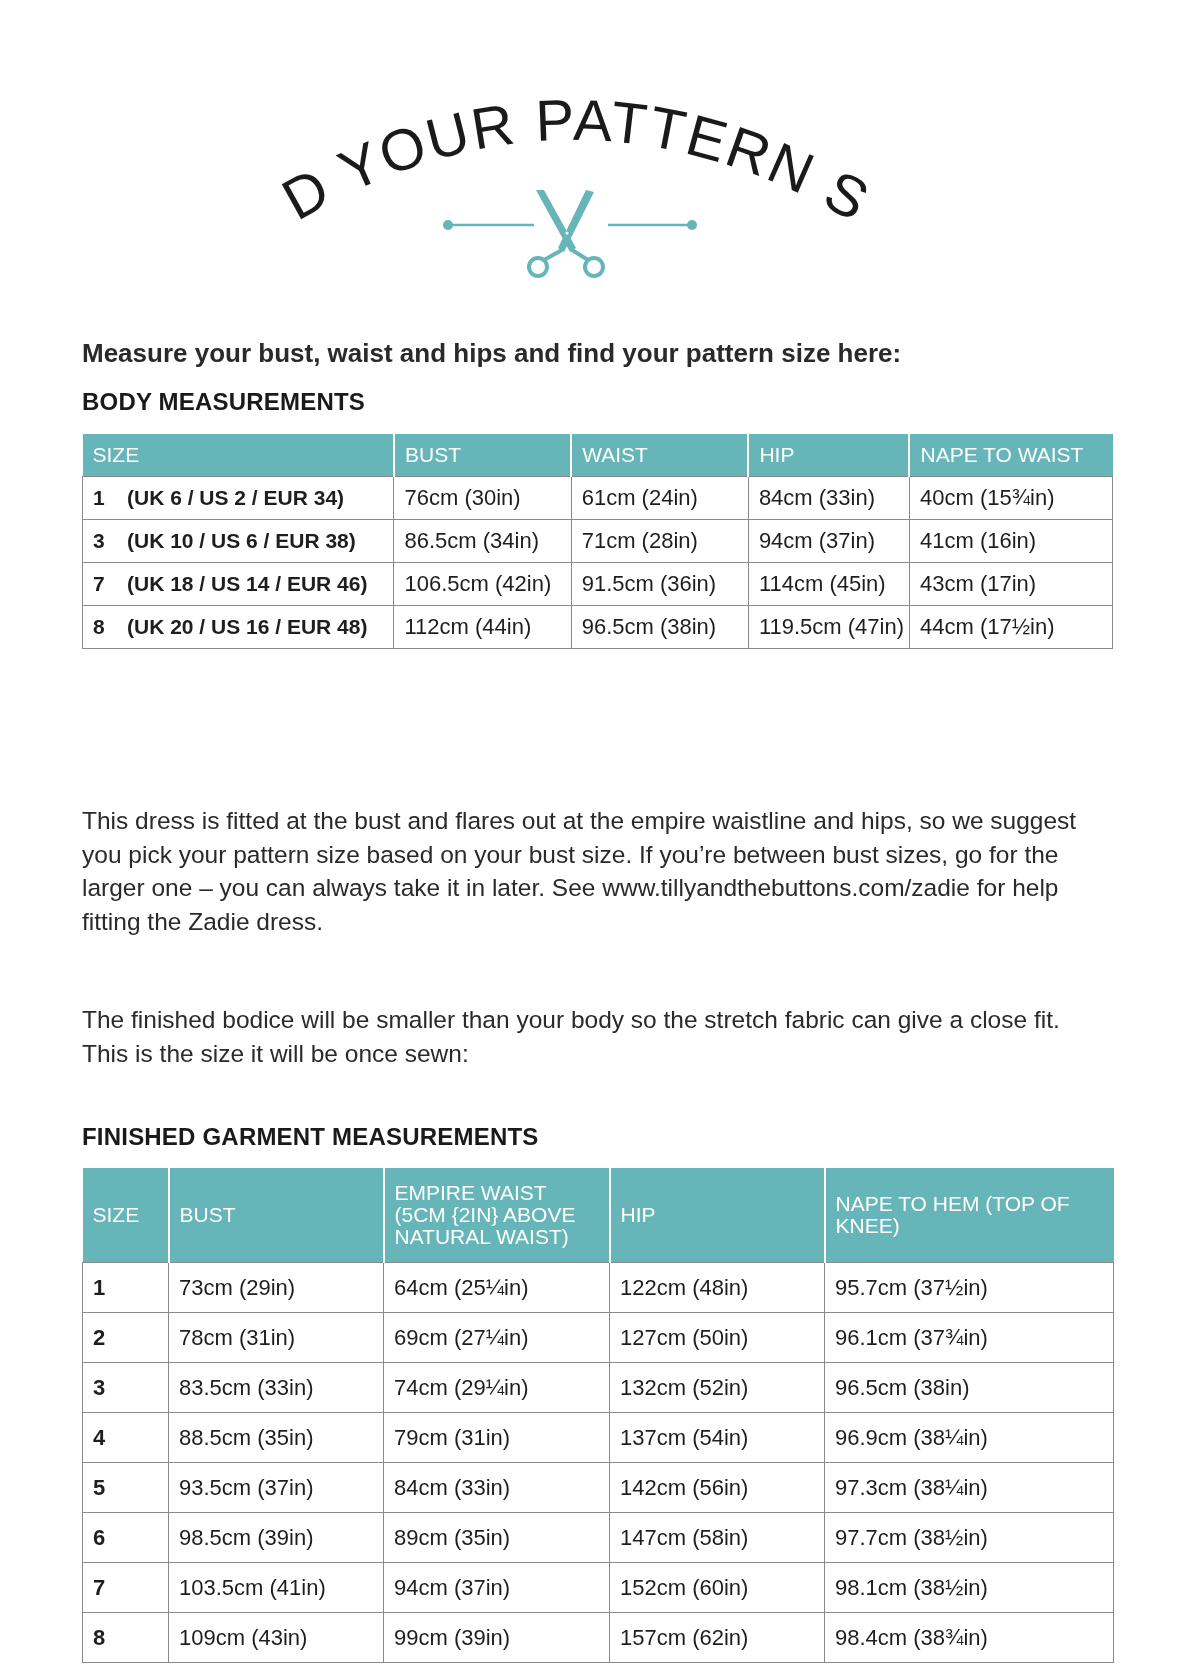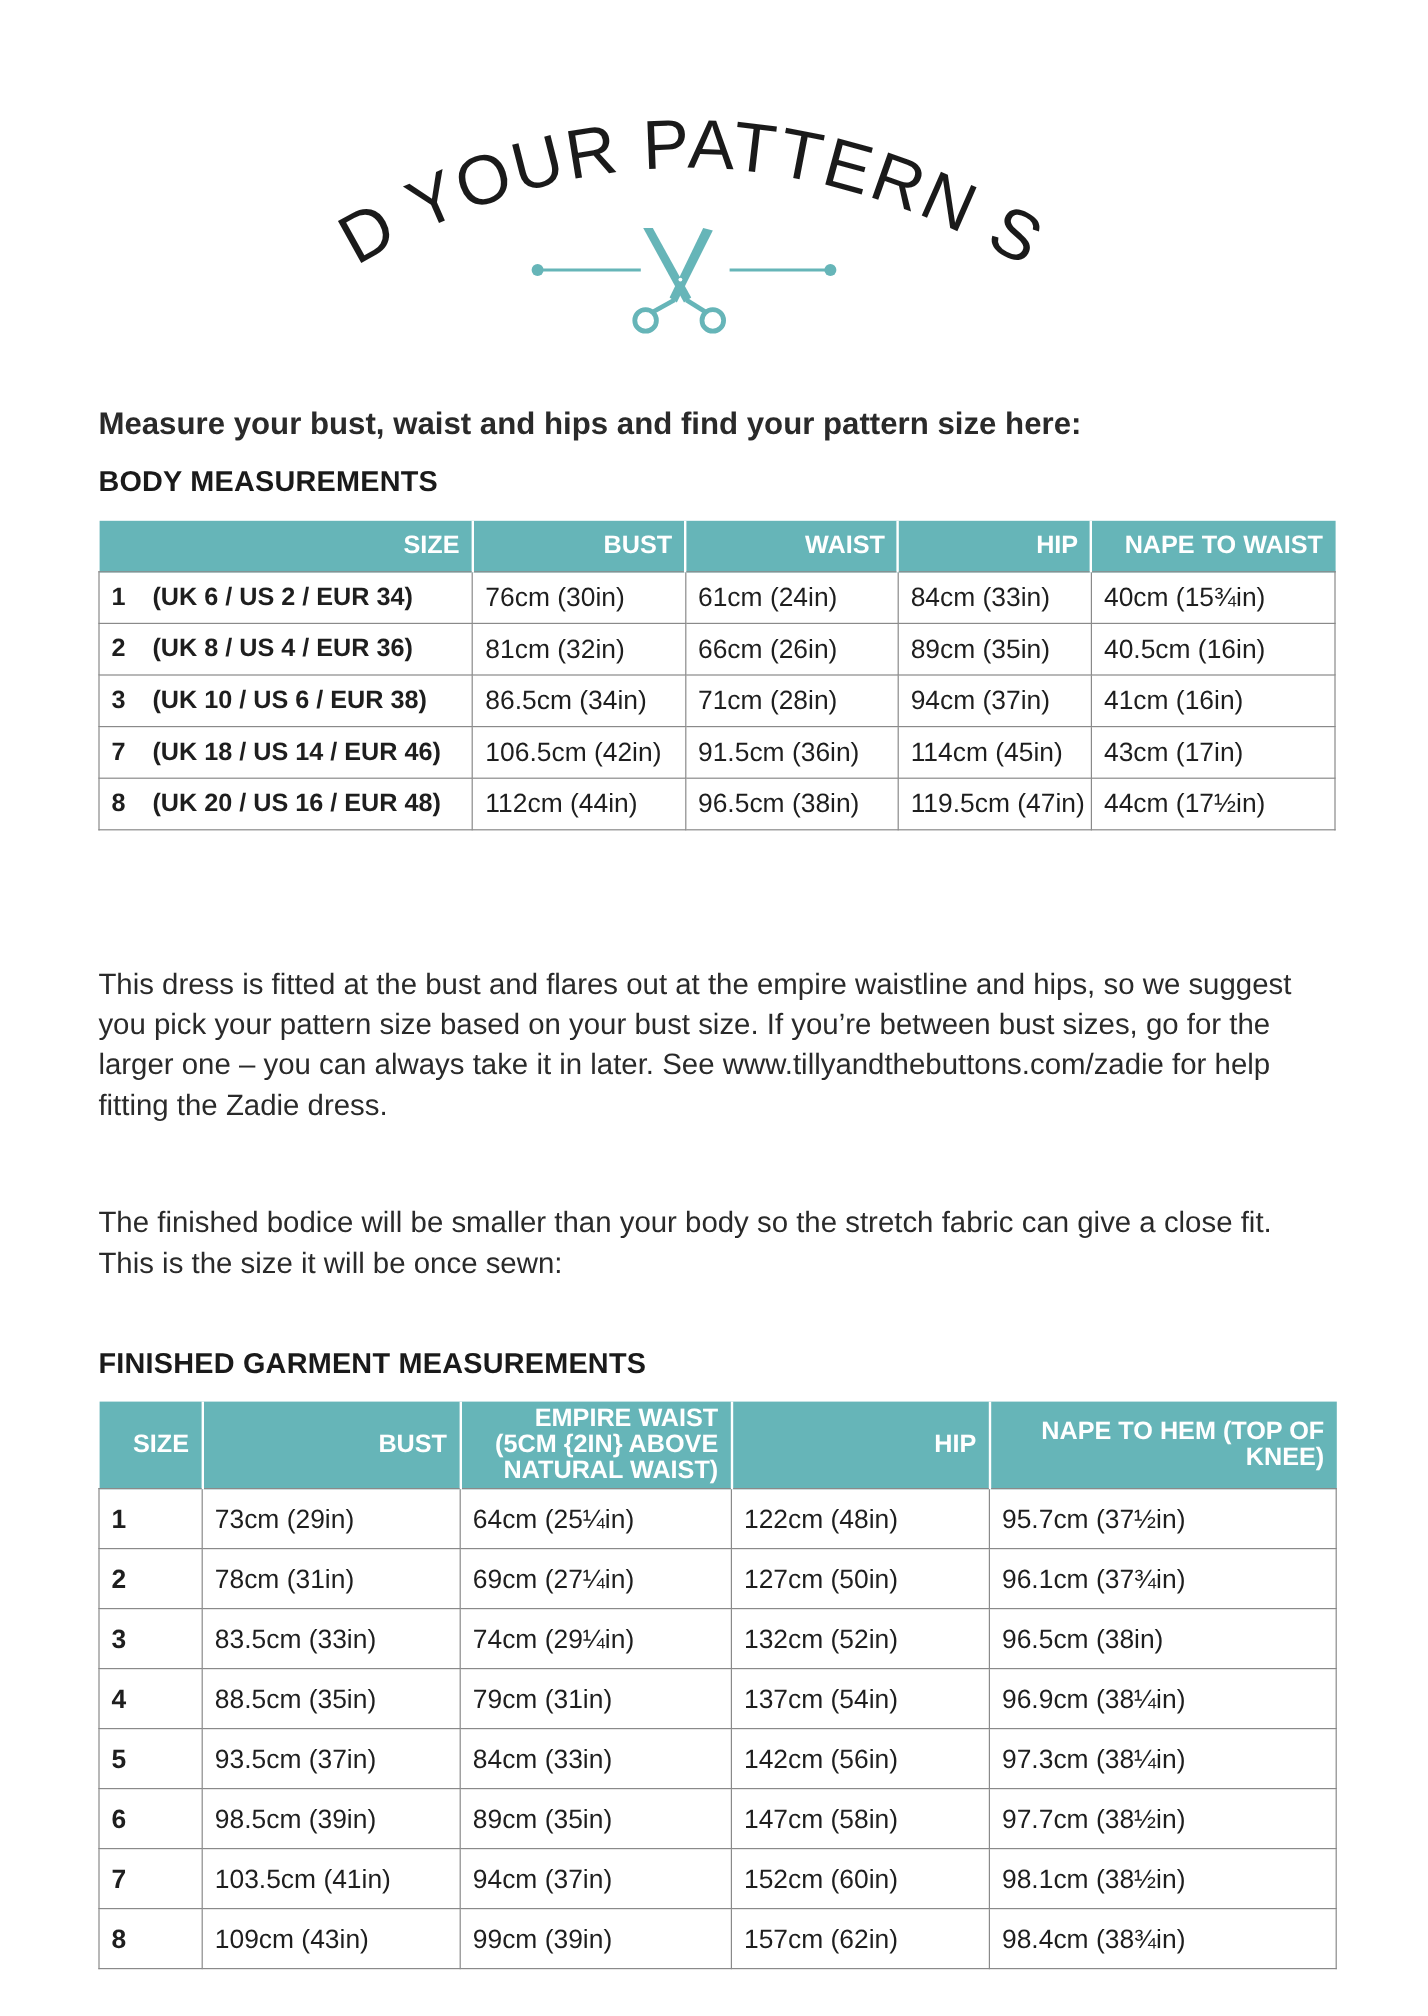--- a/index.html
+++ b/index.html
@@ -10,33 +10,33 @@
   .title-svg text { font-family: "Liberation Sans Narrow", "Liberation Sans", sans-serif; font-size: 58px; fill: #1a1a1a; letter-spacing: 2px; }
 
   .scissor-row { position: absolute; left: 440px; top: 190px; width: 320px; height: 90px; }
 
   .intro { position: absolute; left: 82px; top: 338px; font-size: 26px; color: #2a2a2a; font-weight: bold; }
   .section-heading { position: absolute; left: 82px; font-size: 24px; font-weight: bold; color: #1a1a1a; letter-spacing: 0.2px; }
   #h-body { top: 388px; text-align: right; }
   #h-finished { top: 1123px; }
 
   table { border-collapse: collapse; position: absolute; left: 82px; width: 1031px; table-layout: fixed; }
-  th { background: #66b5b8; color: #ffffff; font-weight: bold; text-align: right; font-size: 21px; padding: 0 10px; border-left: 2px solid #ffffff; line-height: 1.05; }
+  th { background: #66b5b8; color: #ffffff; font-weight: normal; text-align: left; font-size: 21px; padding: 0 10px; border-left: 2px solid #ffffff; line-height: 1.05; }
   th:first-child { border-left: none; }
   td { border: 1.5px solid #8a8a8a; font-size: 22px; padding: 0 10px; color: #1e1e1e; white-space: nowrap; }
   td.size { font-weight: bold; }
 
   #body-table { top: 434px; }
   #body-table th { height: 42px; }
   #body-table td { height: 42px; }
   #body-table td.size { font-size: 21px; }
   .size-num { display: inline-block; width: 34px; }
 
   #finished-table { top: 1168px; }
-  #finished-table th { height: 72px; }
+  #finished-table th { height: 94px; }
   #finished-table td { height: 49px; }
 
   .para { position: absolute; left: 82px; width: 1020px; font-size: 24.5px; line-height: 33.5px; color: #2a2a2a; margin: 0; }
   #para1 { top: 804px; }
   #para2 { top: 1003px; }
 </style>
 </head>
 <body>
 
 <div class="title-wrap">
@@ -93,27 +93,20 @@
   </thead>
   <tbody id="body-tbody">
       <tr>
         <td class="size"><span class="size-num">1</span><span>(UK 6 / US 2 / EUR 34)</span></td>
         <td>76cm (30in)</td>
         <td>61cm (24in)</td>
         <td>84cm (33in)</td>
         <td>40cm (15¾in)</td>
       </tr>
       <tr>
-        <td class="size"><span class="size-num">2</span><span>(UK 8 / US 4 / EUR 36)</span></td>
-        <td>81cm (32in)</td>
-        <td>66cm (26in)</td>
-        <td>89cm (35in)</td>
-        <td>40.5cm (16in)</td>
-      </tr>
-      <tr>
         <td class="size"><span class="size-num">3</span><span>(UK 10 / US 6 / EUR 38)</span></td>
         <td>86.5cm (34in)</td>
         <td>71cm (28in)</td>
         <td>94cm (37in)</td>
         <td>41cm (16in)</td>
       </tr>
       <tr>
         <td class="size"><span class="size-num">7</span><span>(UK 18 / US 14 / EUR 46)</span></td>
         <td>106.5cm (42in)</td>
         <td>91.5cm (36in)</td>

